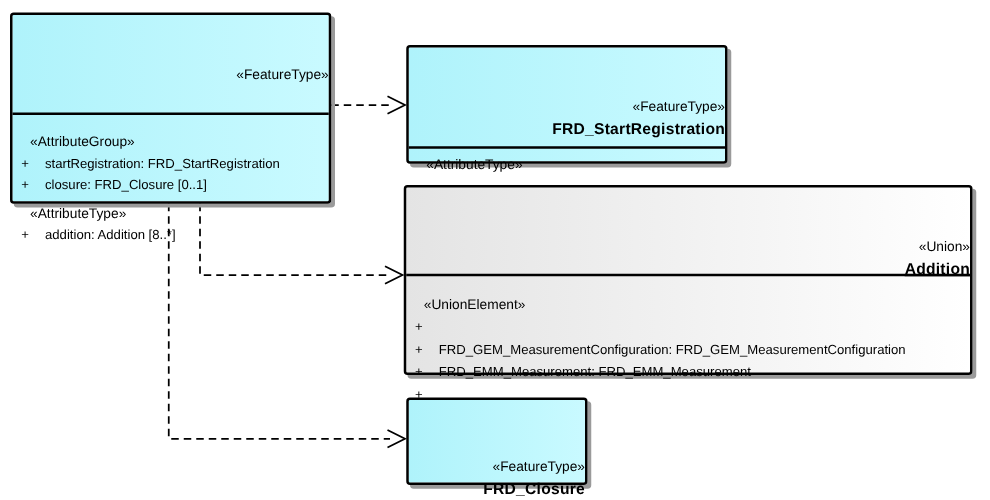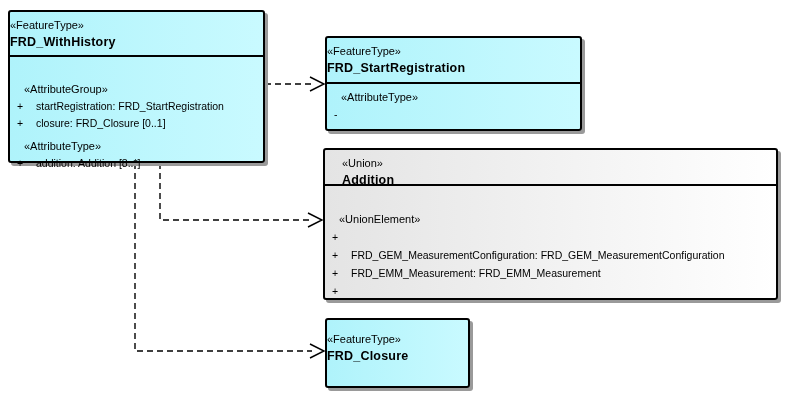--- a/index.html
+++ b/index.html
@@ -31,39 +31,40 @@
   }
   .uml-box.cyan {
     background: linear-gradient(to right, #aff3fb, #c9faff);
   }
   .uml-box.gray {
     background: linear-gradient(to right, #e4e4e4, #ffffff);
   }
   .hdr {
     box-sizing: border-box;
     border-bottom: 2px solid #000000;
-    text-align: left;
+    text-align: right;
     padding-top: 5px;
+    margin-top: 35px;
   }
   .hdr.no-div { border-bottom: none; }
   .stereo {
     font-size: 11px;
     color: #000000;
     line-height: 16px;
   }
   .cname {
     font-size: 12.5px;
     font-weight: bold;
     color: #000000;
     line-height: 18px;
     letter-spacing: 0.2px;
   }
   .cname.underlined { text-decoration: underline; }
   .body {
-    padding-top: 24px;
+    padding-top: 14px;
   }
   .sec-h {
     font-size: 11px;
     color: #000000;
     line-height: 17px;
     padding-left: 14px;
     white-space: nowrap;
   }
   .sec-h.gap { margin-top: 6px; }
   .attr-row {
@@ -100,21 +101,20 @@
     </g>
     <g stroke="#000000" stroke-width="1.4" fill="none">
       <path d="M135 163 V351 H312" stroke-dasharray="6,4"></path>
       <polyline points="310,344 324,351 310,358"></polyline>
     </g>
   </svg>
 
   <div class="uml-box cyan" style="left:8px; top:10px; width:257px; height:153px;">
     <div class="hdr" style="height:45px;">
       <div class="stereo">«FeatureType»</div>
-      <div class="cname">FRD_WithHistory</div>
     </div>
     <div class="body">
       <div class="sec-h">«AttributeGroup»</div>
       <div class="attr-row">
         <span class="vis">+</span>
         <span class="lbl">startRegistration: FRD_StartRegistration</span>
       </div>
       <div class="attr-row">
         <span class="vis">+</span>
         <span class="lbl">closure: FRD_Closure [0..1]</span>

